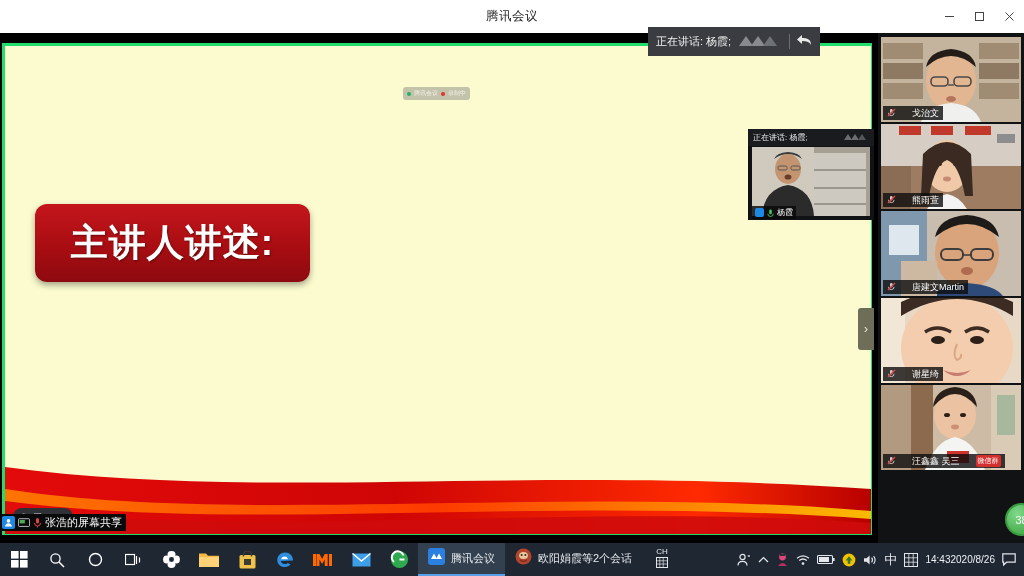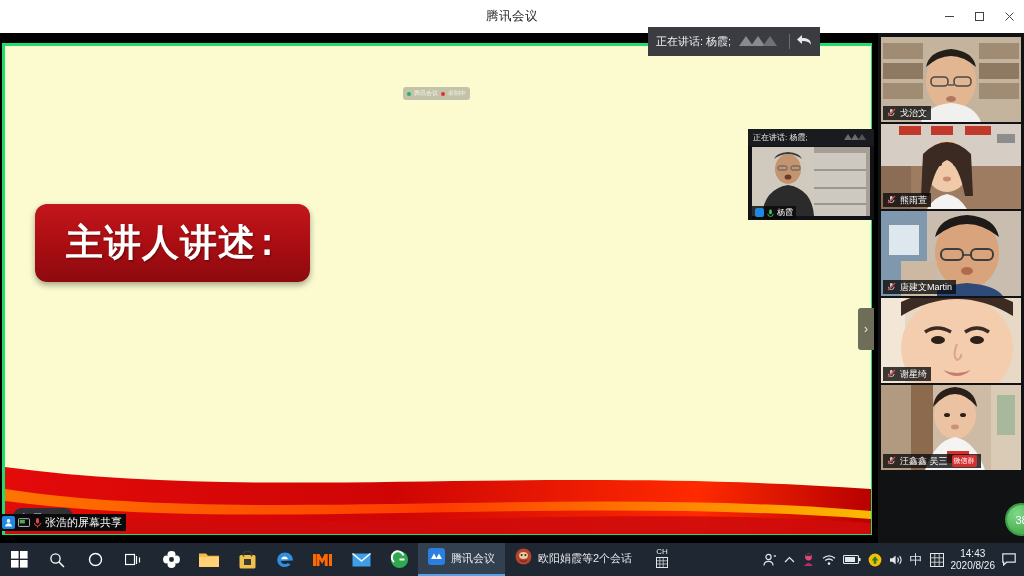--- a/index.html
+++ b/index.html
@@ -42,21 +42,21 @@
   
   .ppt-redbox{
     position:absolute; left:30px; top:158px; width:275px; height:78px;
     background:linear-gradient(180deg,#c4161c 0%, #a80d12 55%, #8d0a0f 100%);
     border-radius:12px;
     box-shadow:0 3px 6px rgba(0,0,0,.35);
     display:flex; align-items:center; justify-content:center;
   }
   .ppt-redbox span{
     color:#ffffff; font-size:37px; font-weight:bold; letter-spacing:1px;
-    font-family:Liberation Mono, monospace;
+    font-family:Liberation Sans, sans-serif;
     text-shadow:1px 1px 2px rgba(0,0,0,.4);
   }
   .ppt-whitebar{
     position:absolute; left:127px; top:237px; width:712px; height:74px;
     background:linear-gradient(180deg,#ffffff 0%, #ffffff 55%, #efefef 80%, #e2e2dd 100%);
     box-shadow:0 2px 5px rgba(0,0,0,.25);
     display:flex; align-items:center; justify-content:center;
   }
   .ppt-whitebar span{
     color:#c3161c; font-size:42px; font-weight:bold; letter-spacing:2px;
@@ -132,21 +132,21 @@
     position:absolute; left:878px; top:33px; width:146px; height:510px;
     background:#111214; padding:4px 2px 0 2px;
   }
   .tile{
     position:relative; width:140px; height:85px; margin:0 auto 2px auto;
     background:#2a2a2a; overflow:hidden;
   }
   .tile .vid{ position:absolute; inset:0; }
   .tile .nameplate{
     position:absolute; left:2px; bottom:2px; height:14px;
-    background:rgba(12,12,12,.8); display:flex; align-items:center; gap:4px; padding:0 4px;
+    background:rgba(12,12,12,.8); display:flex; align-items:center; gap:16px; padding:0 4px;
     max-width:134px;
   }
   .tile .nameplate .mic{ font-size:9px; line-height:1; }
   .tile .nameplate .nm{ color:#ffffff; font-size:9px; white-space:nowrap; overflow:hidden; }
   .tile .badge{ background:#d32f2f; color:#fff; font-size:7px; padding:1px 2px; border-radius:2px; }
 
   
   .bubble{
     position:absolute; right:-14px; bottom:7px; width:33px; height:33px; border-radius:50%;
     background:radial-gradient(circle at 35% 30%, #7fd98a, #4caf50 70%);
@@ -162,21 +162,21 @@
   .tb-ico{ width:38px; height:33px; display:flex; align-items:center; justify-content:center; }
   .tb-ico svg{ display:block; }
   .tb-app{
     height:33px; display:flex; align-items:center; gap:6px; padding:0 10px;
     border-bottom:2px solid transparent;
   }
   .tb-app.active{ background:#33404f; border-bottom-color:#5aa0e8; }
   .tb-app .lbl{ color:#e9ecef; font-size:11px; white-space:nowrap; }
   .tray{ margin-left:auto; display:flex; align-items:center; gap:7px; padding-right:8px; height:33px; }
   .tray .ti{ color:#e3e6ea; font-size:11px; display:flex; align-items:center; }
-  .clock{ display:flex; flex-direction:column; align-items:center; line-height:1.15; color:#eef1f4; font-size:10px; }
+  .clock{ display:flex; flex-direction:row; align-items:center; line-height:1.15; color:#eef1f4; font-size:10px; }
   .ime{ display:flex; flex-direction:column; align-items:center; line-height:1.1; color:#e3e6ea; font-size:8px;justify-content:space-between; }
 </style>
 </head>
 <body>
 
 <div id="app">
 
   <div class="titlebar">
     <div class="title">腾讯会议</div>
     <div class="winbtns">

